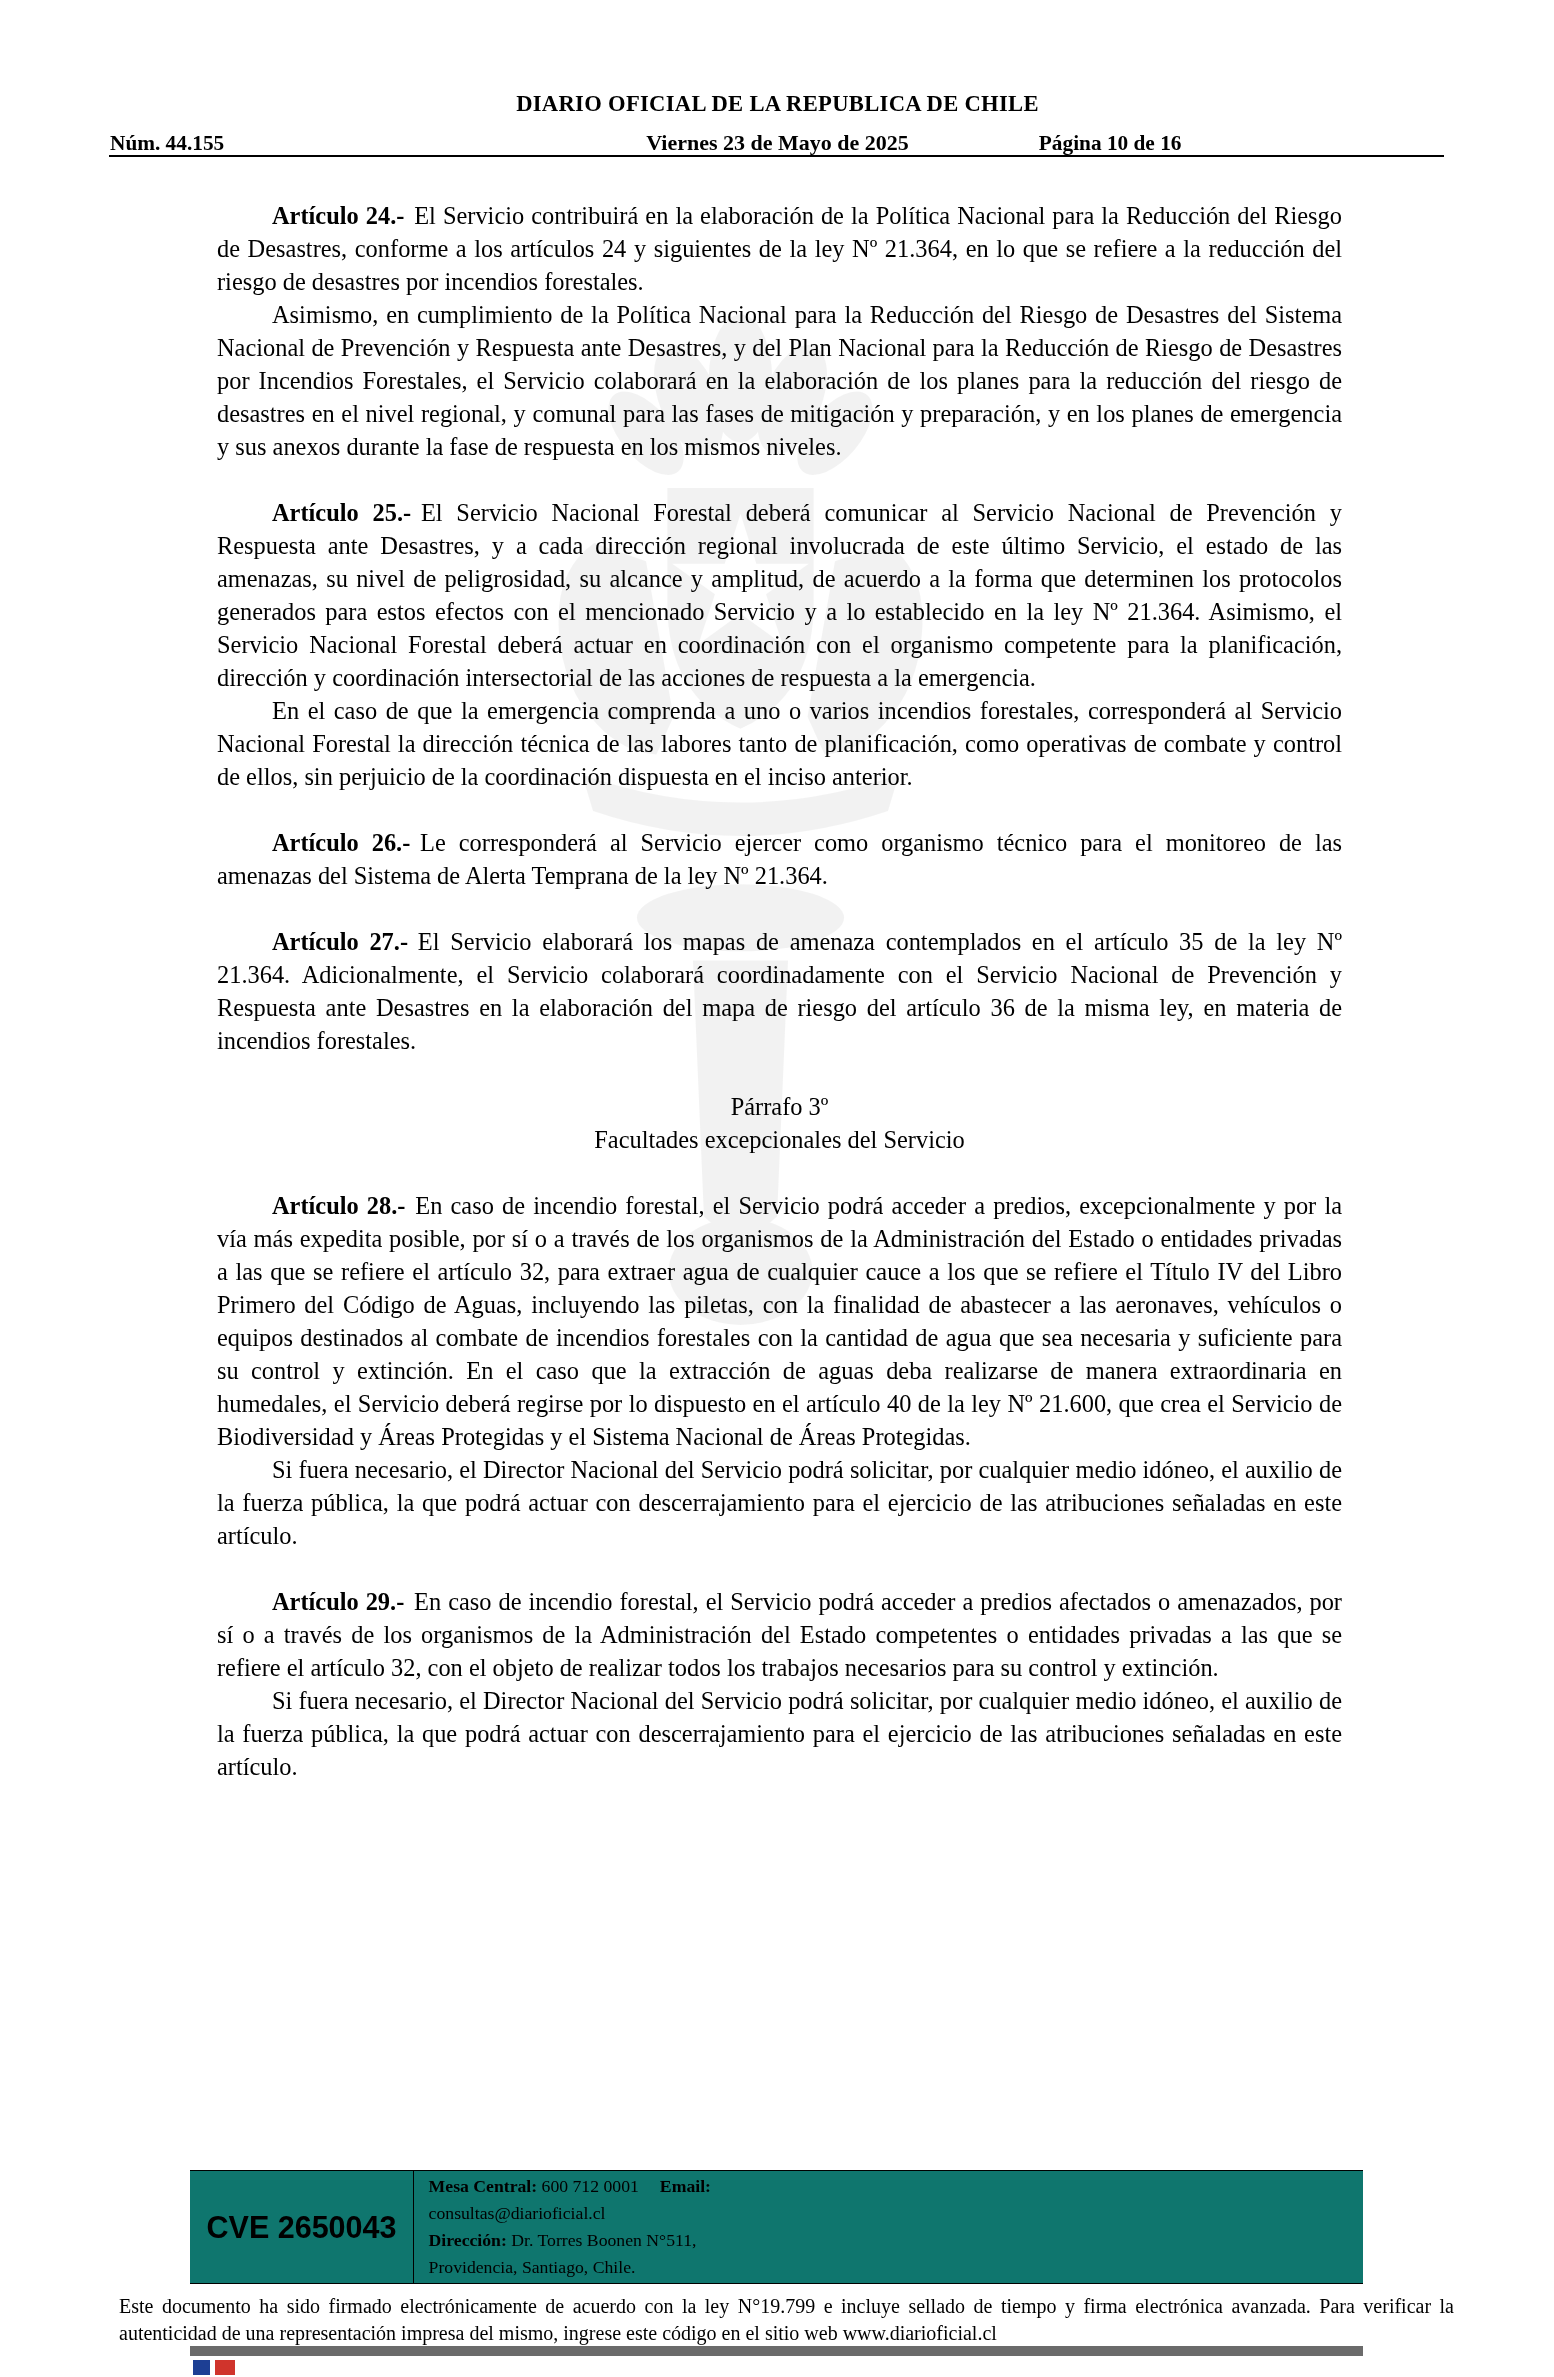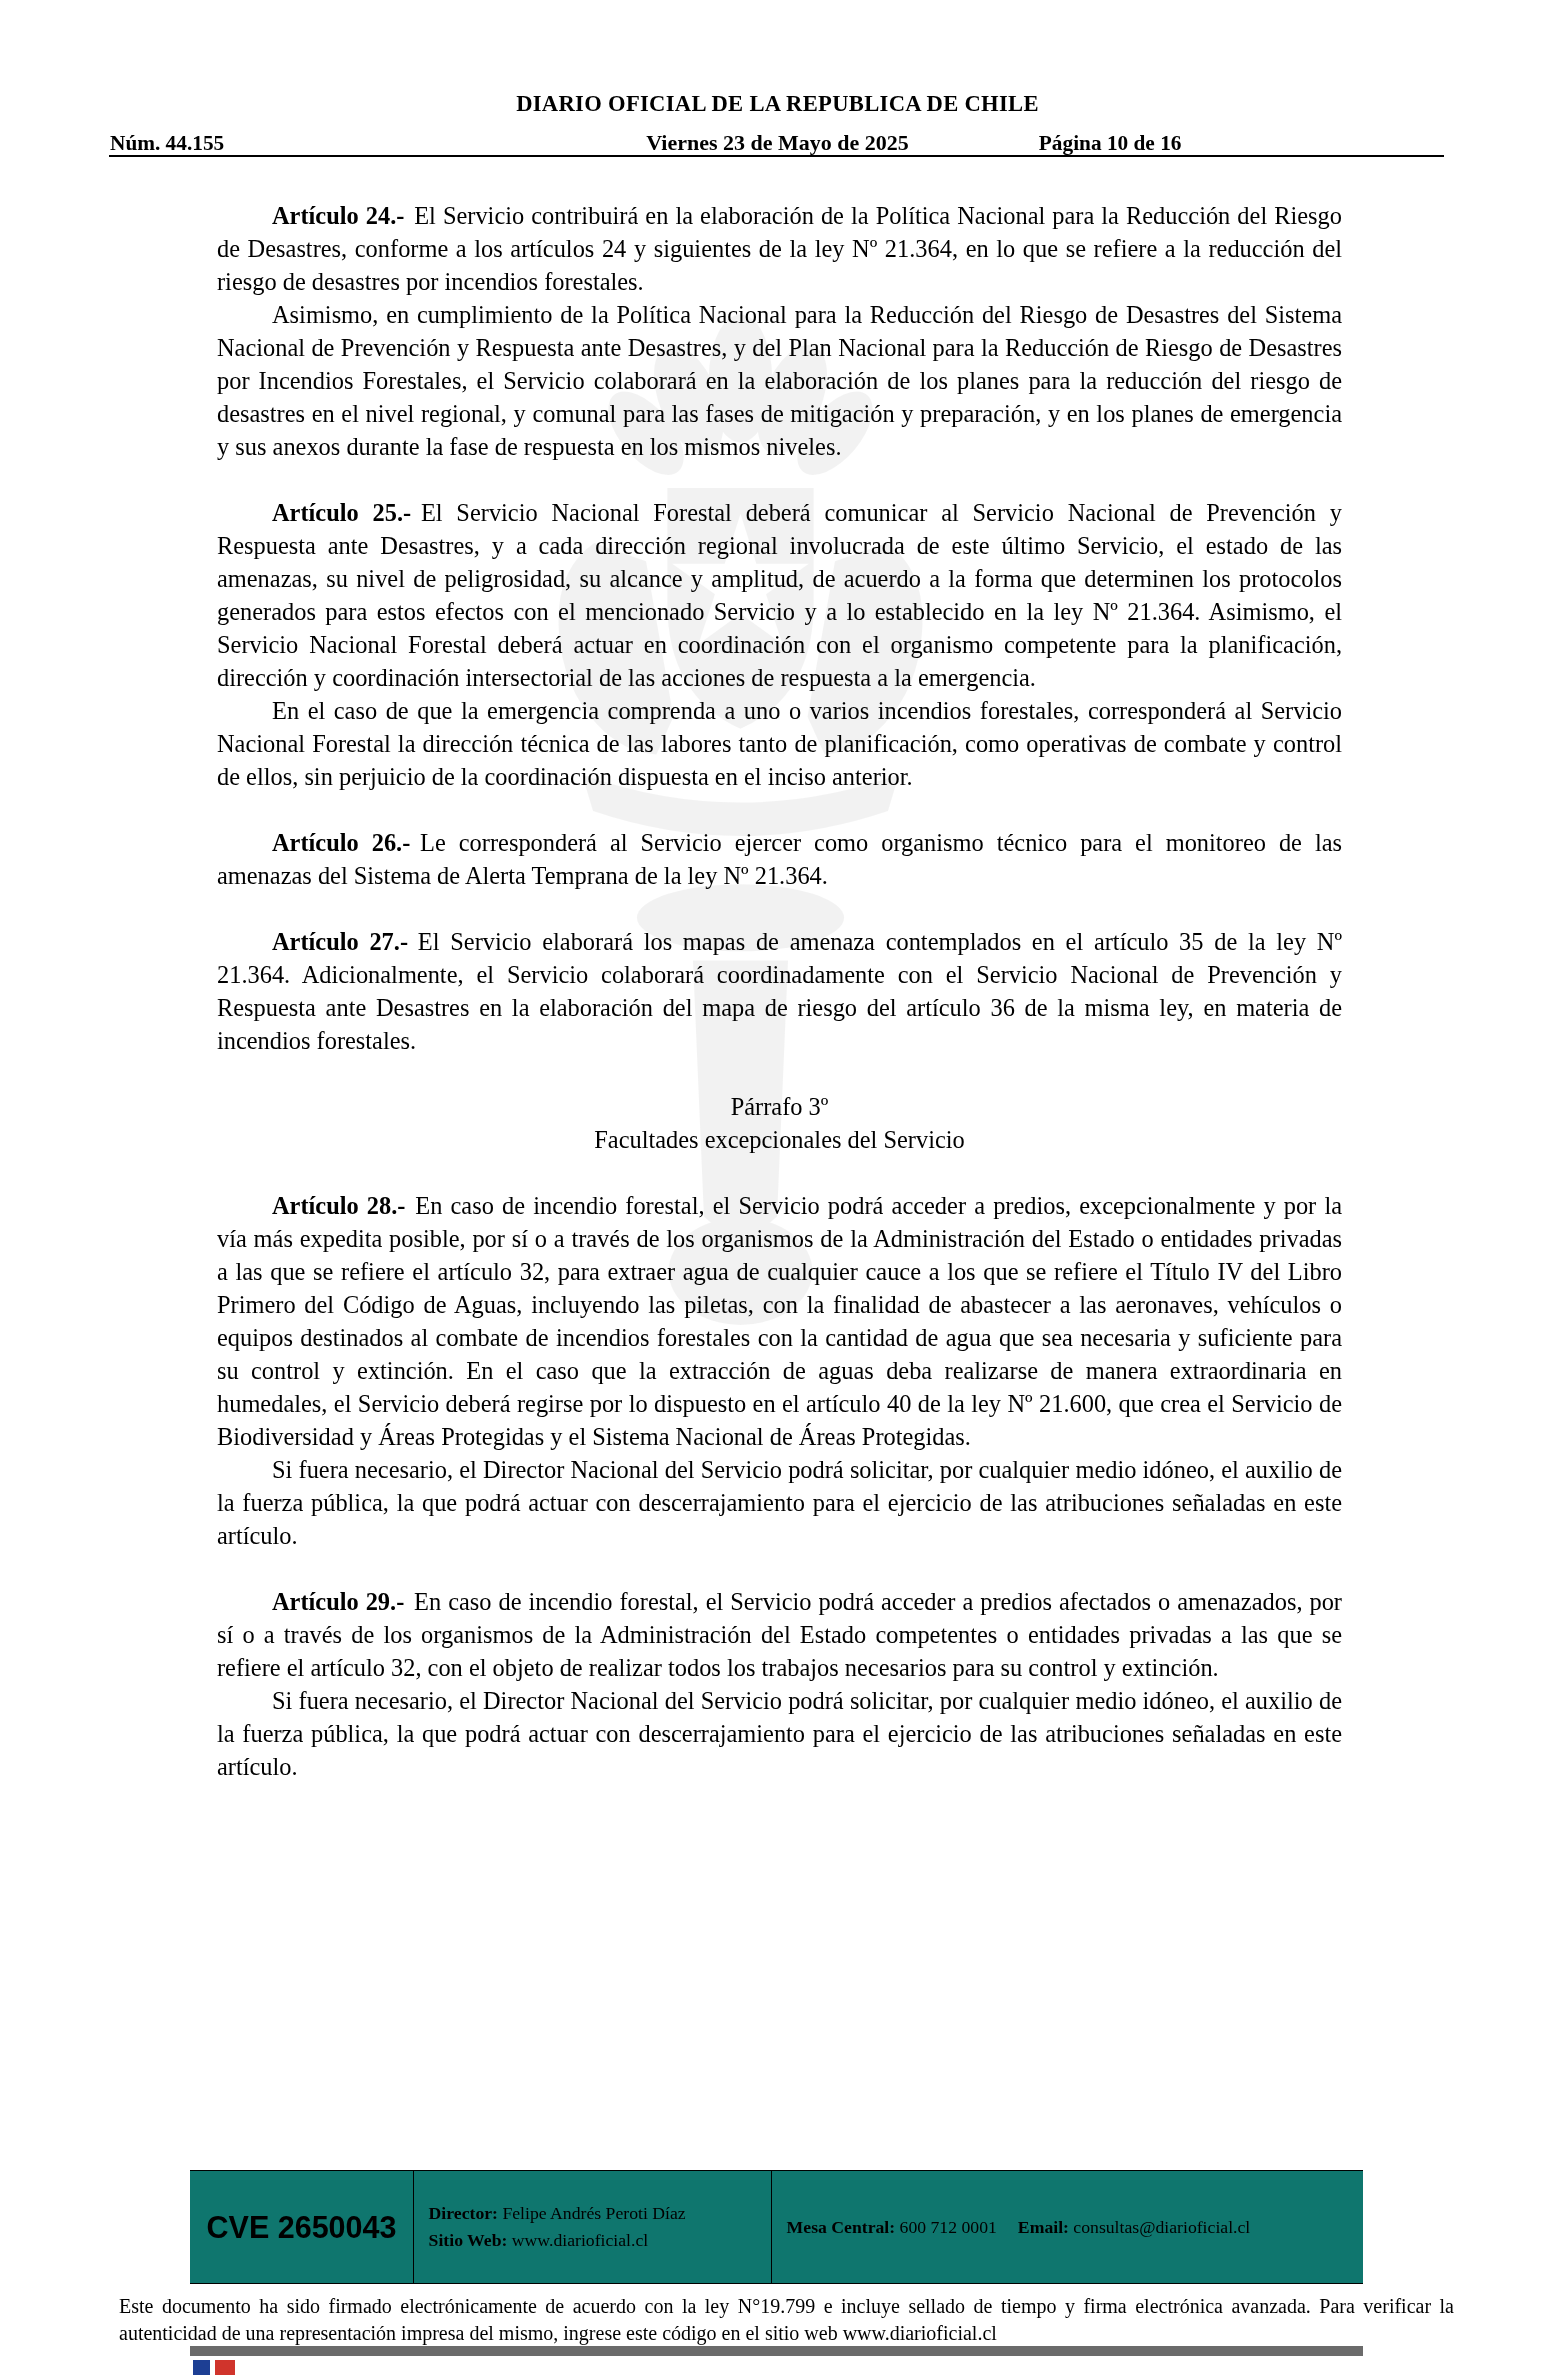--- a/index.html
+++ b/index.html
@@ -188,25 +188,22 @@
 
     <p class="para gap"><b class="lead">Artículo 29.-</b><span>En caso de incendio forestal, el Servicio podrá acceder a predios afectados o amenazados, por sí o a través de los organismos de la Administración del Estado competentes o entidades privadas a las que se refiere el artículo 32, con el objeto de realizar todos los trabajos necesarios para su control y extinción.</span></p>
     <p class="para">Si fuera necesario, el Director Nacional del Servicio podrá solicitar, por cualquier medio idóneo, el auxilio de la fuerza pública, la que podrá actuar con descerrajamiento para el ejercicio de las atribuciones señaladas en este artículo.</p>
 
 
   </main>
 
   <div class="footer-box">
     <div class="cve-cell">CVE 2650043</div>
     <div class="fcol">
-      <div class="frow"><b>Director:</b> <span>Felipe Andrés Peroti Díaz</span></div>
-      <div class="frow"><b>Sitio Web:</b> <span>www.diarioficial.cl</span></div>
-    </div>
-    <div class="fcol">
       <div class="frow"><b>Mesa Central:</b> <span>600 712 0001</span><span class="fspace"></span><b>Email:</b> <span>consultas@diarioficial.cl</span></div>
+      <div class="frow"><b>Dirección:</b> <span>Dr. Torres Boonen N°511, Providencia, Santiago, Chile.</span></div>
     </div>
   </div>
 
   <p class="disclaimer">Este documento ha sido firmado electrónicamente de acuerdo con la ley N°19.799 e incluye sellado de tiempo y firma electrónica avanzada. Para verificar la autenticidad de una representación impresa del mismo, ingrese este código en el sitio web www.diarioficial.cl</p>
 
   <div class="sig-bar"></div>
   <span class="sq sq-blue"></span>
   <span class="sq sq-red"></span>
 
 </div>

